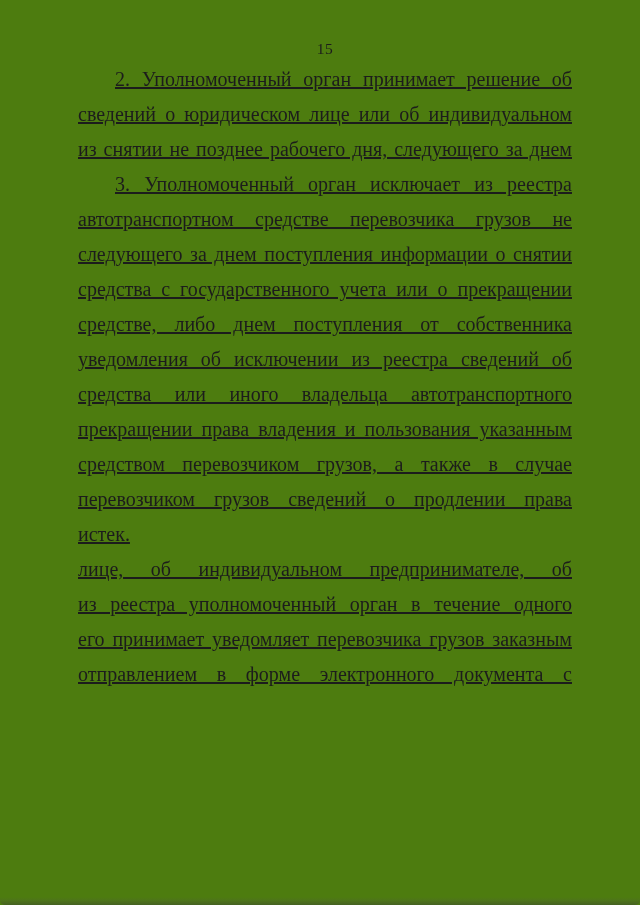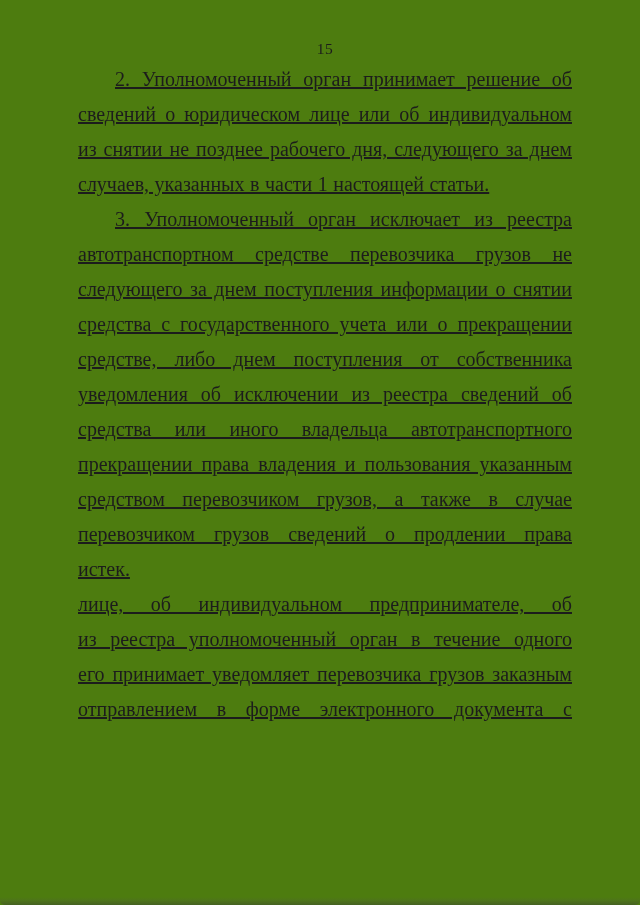--- a/index.html
+++ b/index.html
@@ -70,21 +70,20 @@
 <body>
 
 <div class="page">
   <div class="page-number">15</div>
 
   <div class="doc-body" id="doc-body">
       <div class="para">
         <div class="line first">2. Уполномоченный орган принимает решение об исключении</div>
         <div class="line">сведений о юридическом лице или об индивидуальном предпринимателе</div>
         <div class="line">из снятии не позднее рабочего дня, следующего за днем наступления</div>
-        <div class="line end">случаев, указанных в части 1 настоящей статьи.</div>
       </div>
       <div class="para">
         <div class="line first">3. Уполномоченный орган исключает из реестра сведения об</div>
         <div class="line">автотранспортном средстве перевозчика грузов не позднее течение дня,</div>
         <div class="line">следующего за днем поступления информации о снятии автотранспортного</div>
         <div class="line">средства с государственного учета или о прекращении его</div>
         <div class="line">средстве, либо днем поступления от собственника автотранспортного</div>
         <div class="line">уведомления об исключении из реестра сведений об автотранспортном</div>
         <div class="line">средства или иного владельца автотранспортного средства информации о</div>
         <div class="line">прекращении права владения и пользования указанным автотранспортным</div>

